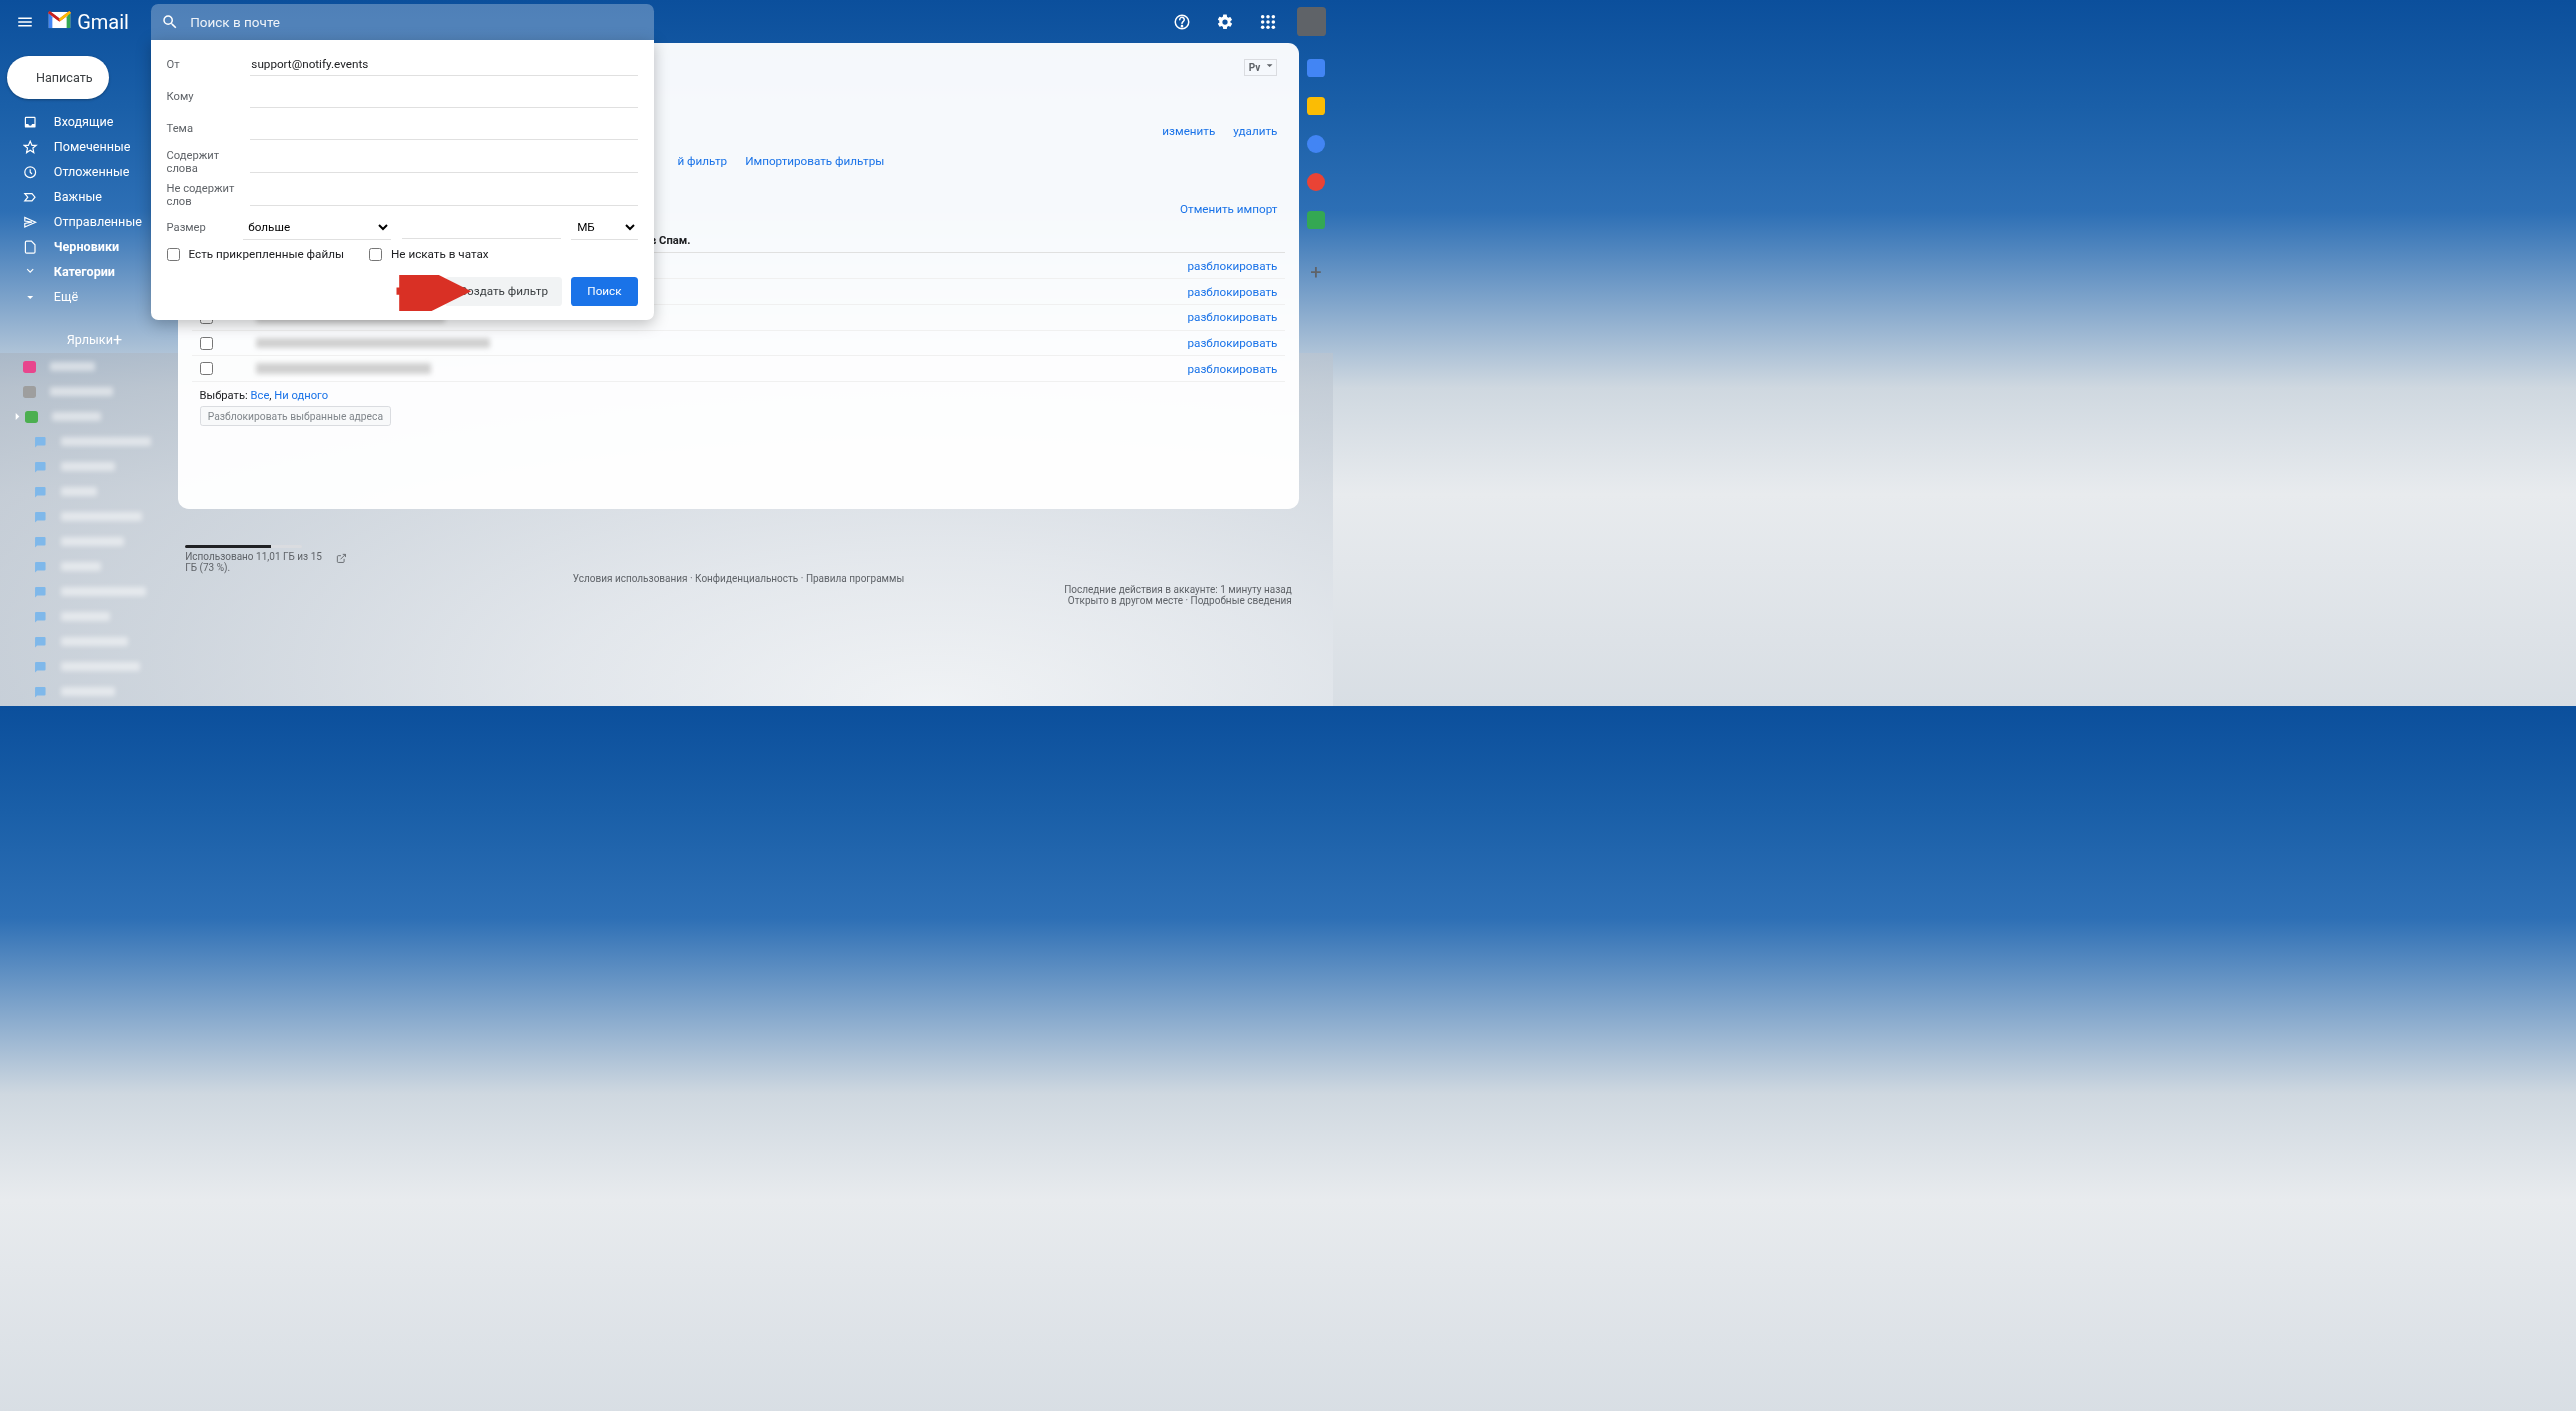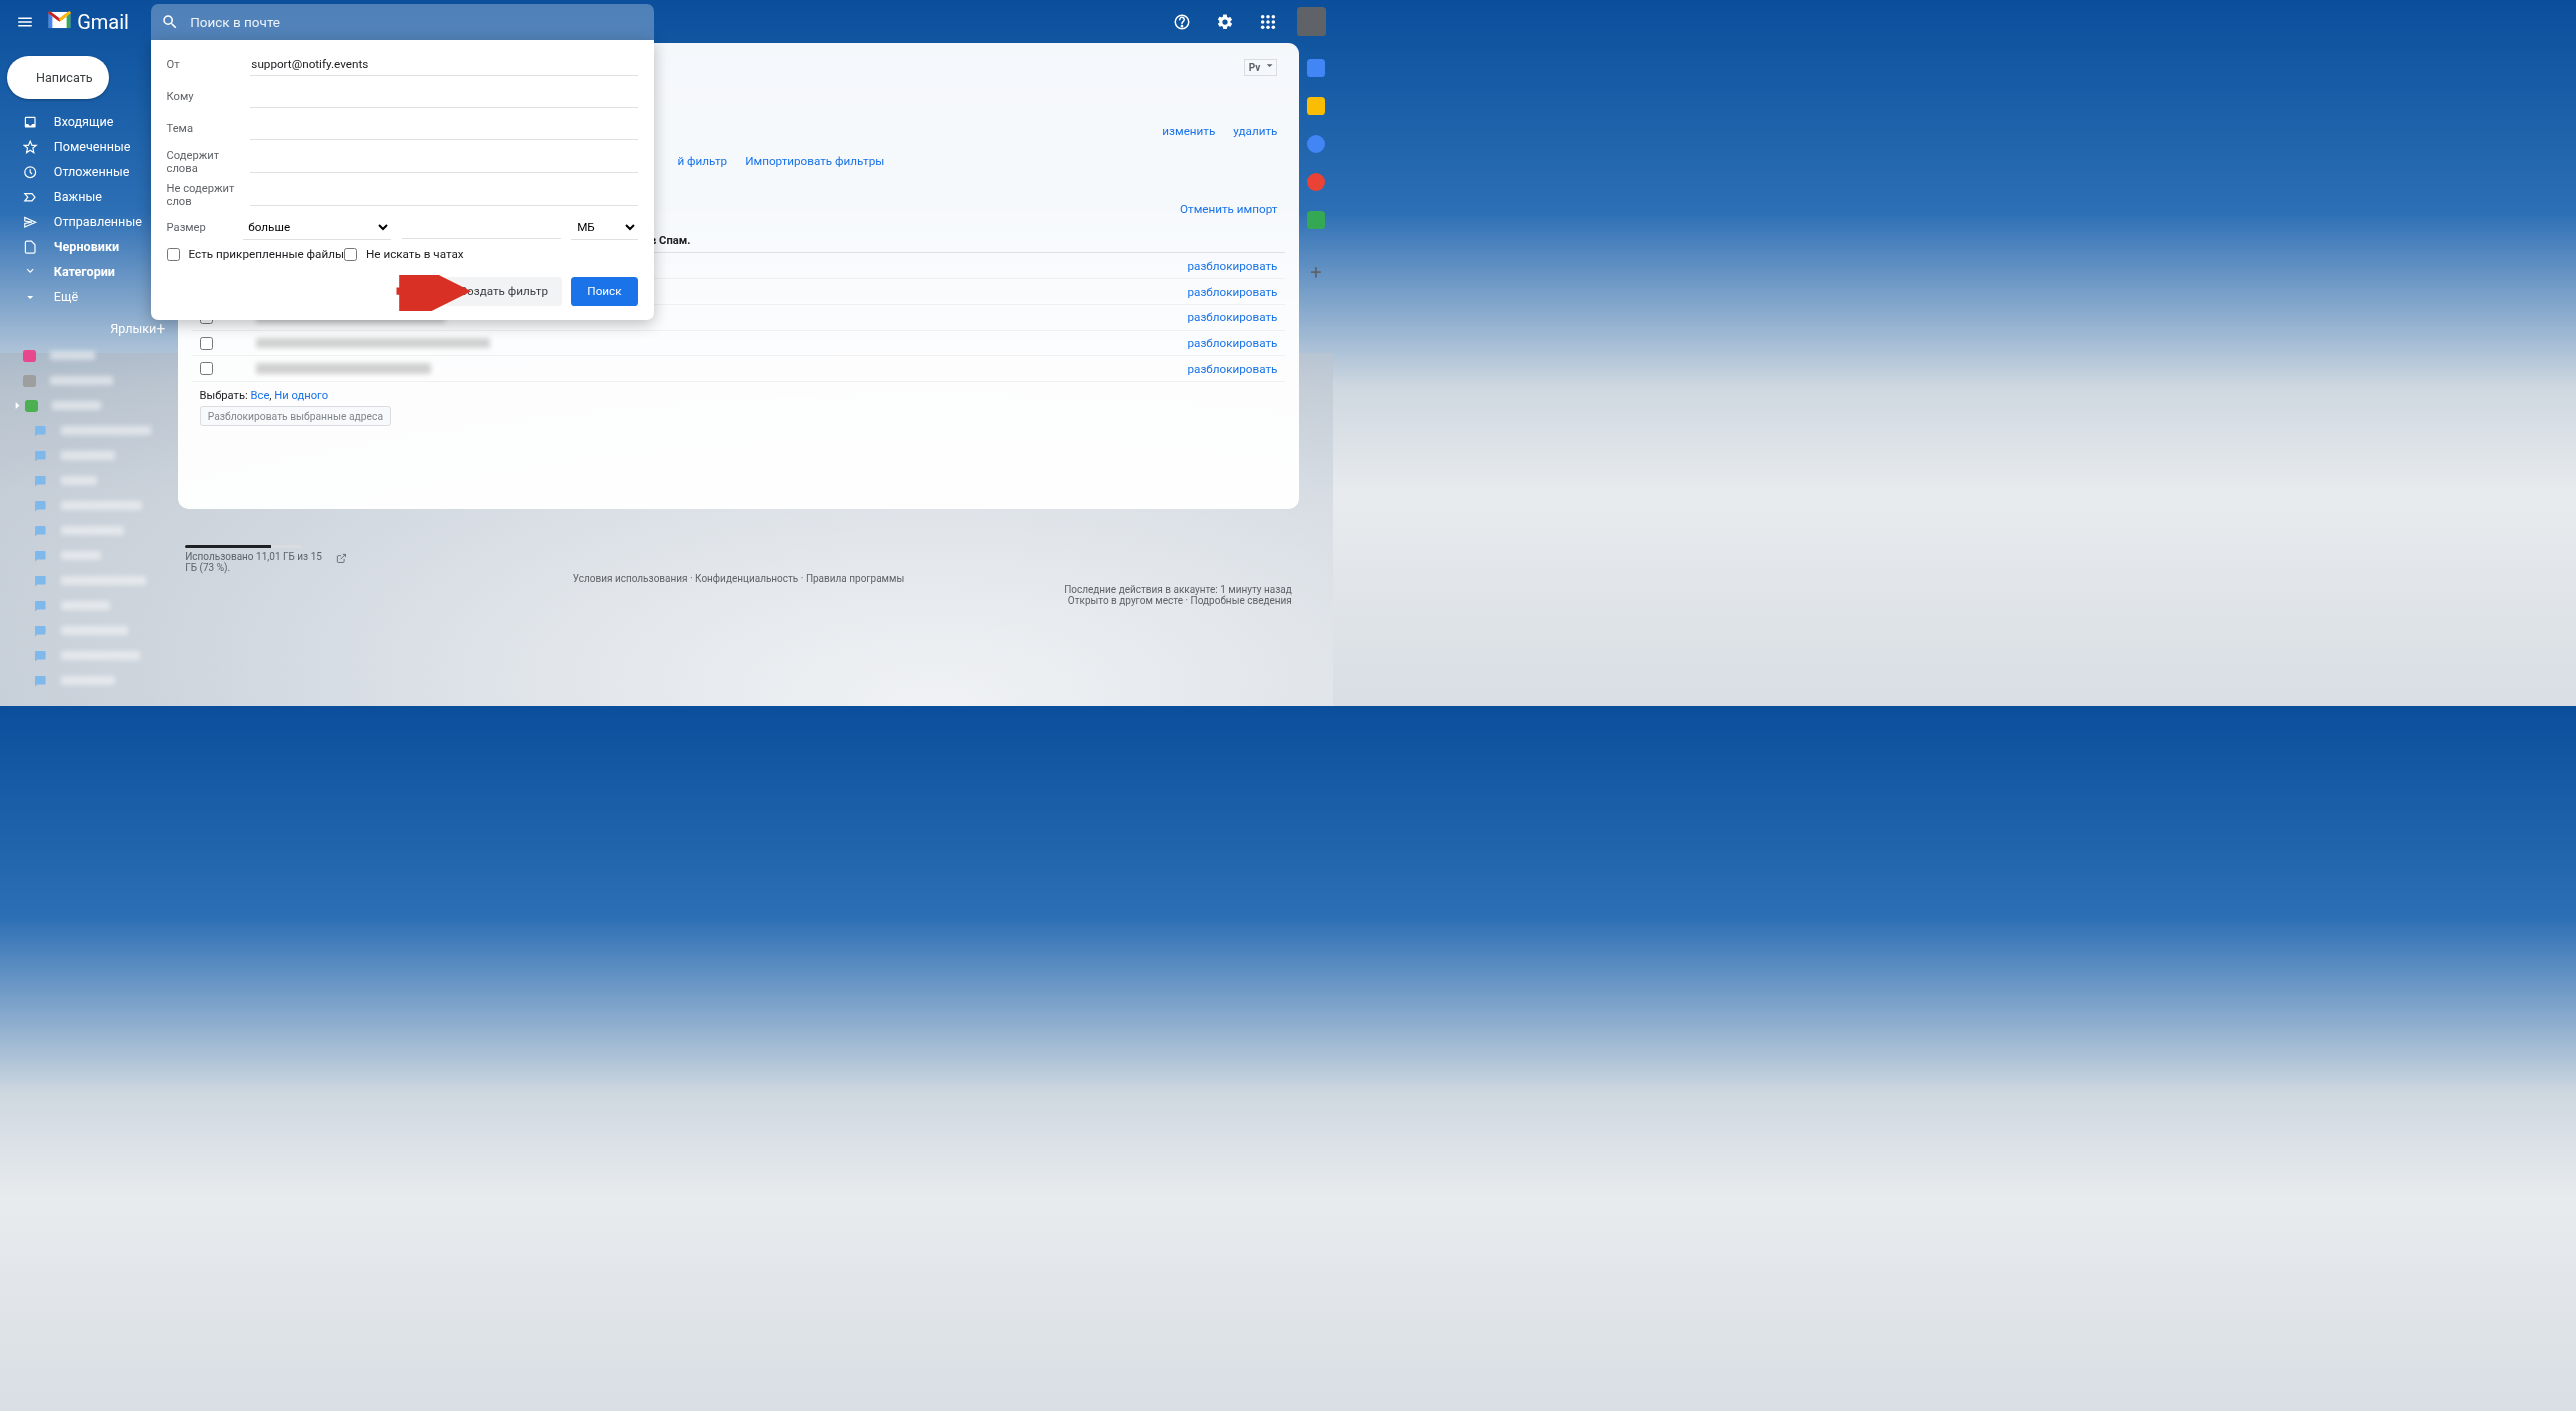--- a/index.html
+++ b/index.html
@@ -17,21 +17,21 @@
 .header-right { margin-left:auto; display:flex; align-items:center; gap:7.2px; }
 .header-icon { width:36px; height:36px; display:flex; align-items:center; justify-content:center; border-radius:50%; cursor:pointer; color:#fff; }
 .avatar { width:29px; height:29px; background:#5f6368; border-radius:3.6px; margin-left:3.6px; }
 .sidebar { position:absolute; left:0; top:43px; bottom:0; width:178px; z-index:10; padding-top:7.2px; }
 .compose { display:flex; align-items:center; background:#fff; border-radius:21.6px; padding:0 18px; height:43px; margin:5.4px 0 10.8px 7.2px; width:102px; box-shadow:0 0.9px 2.7px rgba(0,0,0,0.3); cursor:pointer; font-size:12.6px; color:#3c4043; }
 .compose svg { margin-right:10.8px; }
 .nav-item { display:flex; align-items:center; height:25px; padding:0 10.8px 0 23.4px; color:#fff; font-size:12.6px; cursor:pointer; border-radius:0 12.6px 12.6px 0; margin-right:10.8px; }
 .nav-item svg { margin-right:16px; flex-shrink:0; }
 .nav-item.bold { font-weight:700; }
 .nav-item .count { margin-left:auto; font-size:10.8px; font-weight:700; }
-.labels-header { display:flex; align-items:center; justify-content:flex-end; padding:0 12.6px 0 23.4px; height:29px; color:#fff; font-size:12.6px; margin-top:5px; }
+.labels-header { display:flex; align-items:center; justify-content:center; padding:0 12.6px 0 23.4px; height:29px; color:#fff; font-size:12.6px; margin-top:16px; }
 .label-item { display:flex; align-items:center; height:25px; padding:0 10.8px 0 23.4px; color:#fff; font-size:11.7px; cursor:pointer; }
 .label-dot { width:12.6px; height:12.6px; border-radius:2.7px; margin-right:14.4px; flex-shrink:0; }
 .label-chat { width:12.6px; height:12.6px; margin-right:14.4px; flex-shrink:0; display:flex; align-items:center; justify-content:center; }
 .label-text { filter:blur(2.7px); background:rgba(255,255,255,0.5); height:9px; border-radius:1.8px; }
 .main { position:absolute; left:178px; top:43px; right:34px; bottom:0; z-index:5; }
 .content-card { background:rgba(255,255,255,0.96); border-radius:10.8px; padding:10.8px 14.4px 14.4px 14.4px; min-height:466px; }
 .account-bar { display:flex; justify-content:flex-end; align-items:center; height:27px; padding-right:7.2px; }
 .account-chip { display:flex; gap:5.4px; font-size:10px; font-weight:700; color:#5f6368; cursor:pointer; padding:1.8px 3.6px; border:0.9px solid #dadce0; border-radius:0; }
 .settings-tabs { display:flex; gap:18px; border-bottom:0; font-size:11.7px; color:#1a73e8; padding:3.6px 0 7.2px 494px; }
 .settings-tabs span { cursor:pointer; color:#1a73e8; }
@@ -56,21 +56,21 @@
 .footer-right { text-align:right; }
 .right-rail { position:absolute; right:0; top:43px; bottom:0; width:34px; display:flex; flex-direction:column; align-items:center; gap:20px; padding-top:16px; z-index:5; }
 .rail-icon { width:18px; height:18px; border-radius:3.6px; cursor:pointer; }
 .rail-plus { color:#5f6368; font-size:20px; cursor:pointer; margin-top:10.8px; }
 
 .search-panel { position:absolute; left:0; top:36px; width:503px; background:#fff; border-radius:0 0 7.2px 7.2px; box-shadow:0 3.6px 14.4px rgba(0,0,0,0.25); padding:12.6px 16px 14.4px 16px; z-index:100; }
 .sp-row { display:flex; align-items:center; margin-bottom:7.2px; min-height:25px; }
 .sp-label { width:83px; font-size:11.2px; color:#5f6368; }
 .sp-input { flex:1; border:none; border-bottom:0.9px solid #e0e0e0; font-size:11.7px; padding:3.6px 1.8px; outline:none; color:#202124; }
 .sp-select { border:none; border-bottom:0.9px solid #e0e0e0; font-size:11.7px; padding:3.6px 1.8px; background:transparent; outline:none; }
-.sp-checks { display:flex; align-items:center; margin-top:5.4px; }
+.sp-checks { display:flex; gap:25px; align-items:center; margin-top:5.4px; }
 .sp-checks label { display:flex; align-items:center; gap:9px; font-size:11.7px; color:#202124; }
 .sp-actions { display:flex; justify-content:flex-end; gap:9px; margin-top:16px; position:relative; }
 .btn-light { background:#f1f3f4; border:none; padding:7.2px 14.4px; font-size:11.7px; color:#3c4043; border-radius:3.6px; cursor:pointer; }
 .btn-primary { background:#1a73e8; color:#fff; border:none; padding:7.2px 16px; font-size:11.7px; border-radius:3.6px; cursor:pointer; }
 .arrow-annot { position:absolute; left:225px; top:-1.8px; pointer-events:none; }
 svg { display:block; }
 </style>
 </head>
 <body>
 

